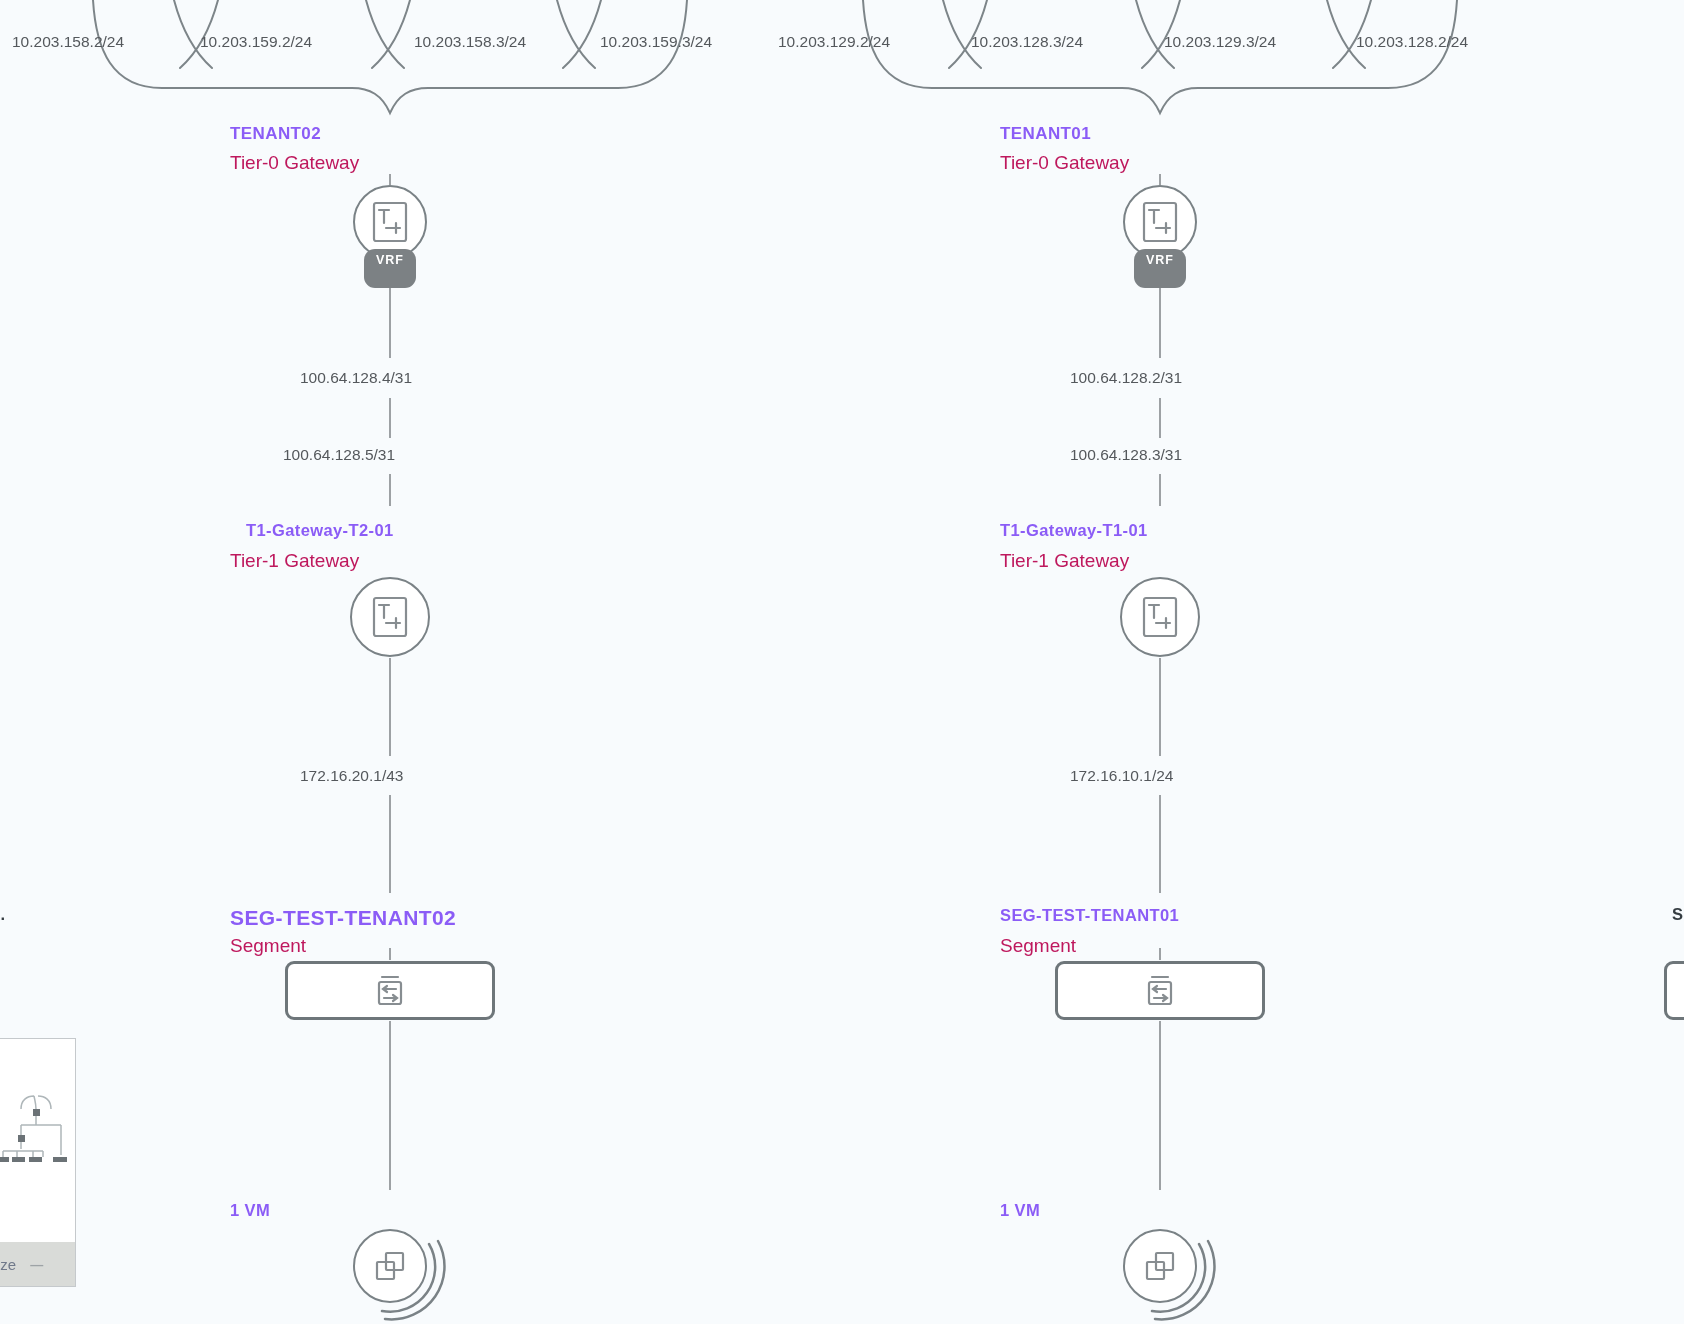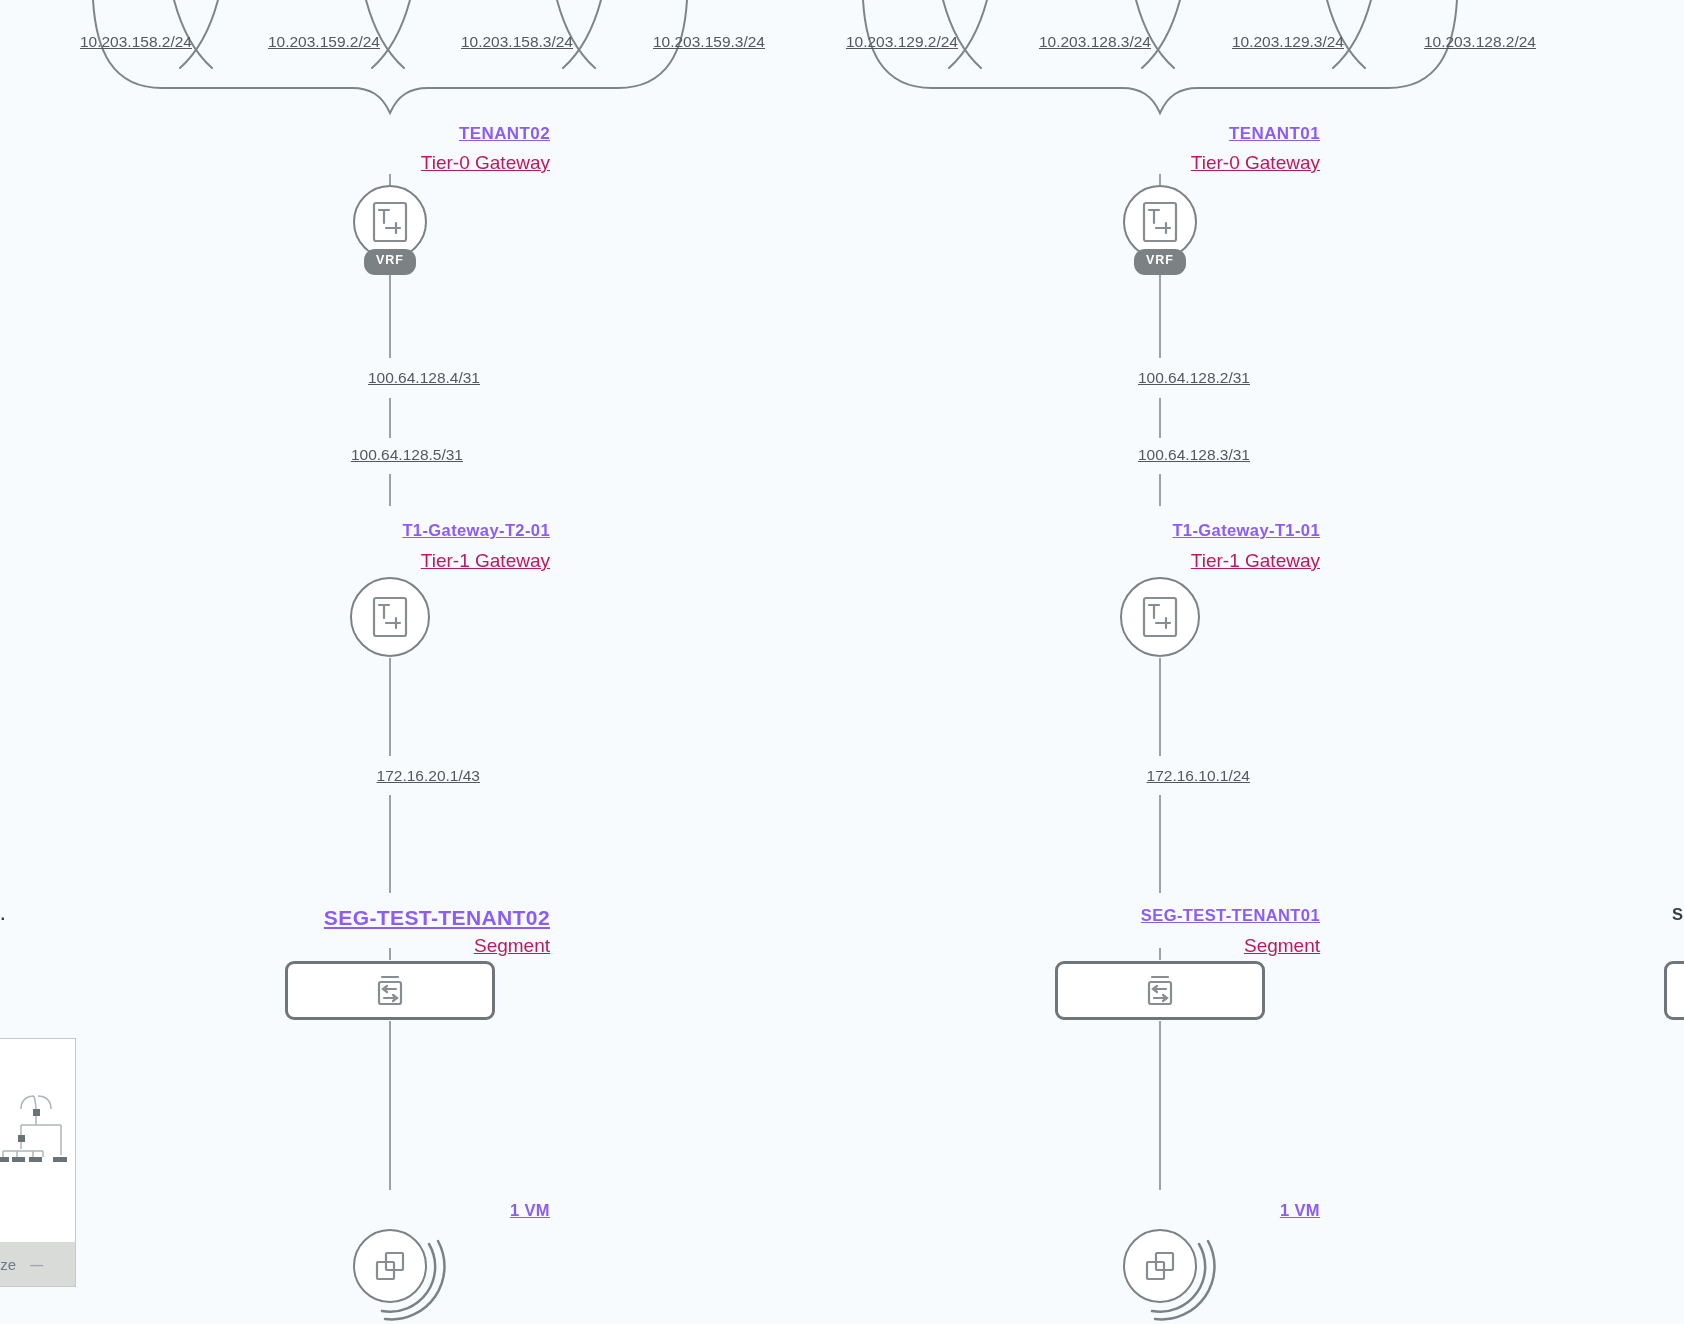--- a/index.html
+++ b/index.html
@@ -1,29 +1,29 @@
 <!DOCTYPE html>
 <html><head>
 <meta charset="utf-8">
 <style>
   * { margin:0; padding:0; box-sizing:border-box; }
   html,body { width:1684px; height:1324px; overflow:hidden;
     font-family:"Liberation Sans", sans-serif; background:#f8fbfd; }
   #canvas { position:relative; width:1684px; height:1324px; }
   svg.bg { position:absolute; left:0; top:0; z-index:1; }
 
-  .lbl { position:absolute; z-index:3; text-align:right; white-space:nowrap;text-decoration:underline; }
+  .lbl { position:absolute; z-index:3; text-align:left; white-space:nowrap; }
   .ip-lbl { font-size:15.5px; color:#54585c; width:180px; transform:translateX(-50%); }
   .node-title { font-size:17px; font-weight:bold; color:#8b5cf6; letter-spacing:.4px;
     width:320px; transform:translateX(-50%); }
   .node-sub { font-size:19px; color:#be185d; width:320px; transform:translateX(-50%); }
 
   .circle-node { position:absolute; z-index:2; background:#fff; border:2.5px solid #7a8286;
     border-radius:50%; display:flex; align-items:center; justify-content:center; }
-  .vrf-badge { position:absolute; z-index:4; height:26px; padding:0 12px;
+  .vrf-badge { position:absolute; z-index:4; height:39px; padding:0 12px;
     background:#7c8184; border-radius:11px; color:#fff; font-size:12.5px;
     font-weight:bold; letter-spacing:1px; line-height:22px; transform:translateX(-50%); }
   .segment-box { position:absolute; z-index:2; width:210px; height:59px; background:#fff;
     border:3px solid #6e767a; border-radius:9px; display:flex; align-items:center;
     justify-content:center; transform:translateX(-50%); }
   .icon-stroke { stroke:#878d91; stroke-width:2.2; fill:none; stroke-linecap:round; }
 
   .edge-frag { position:absolute; z-index:3; font-size:16.5px; font-weight:bold;
     color:#363d42; white-space:nowrap; }
   .partial-seg { position:absolute; z-index:2; width:70px; height:59px; background:#fff;
@@ -103,21 +103,21 @@
       <svg width="36" height="42" viewBox="0 0 36 42">
         <rect class="icon-stroke" x="2" y="2" width="32" height="38" rx="2"></rect>
         <path class="icon-stroke" d="M12 9 v13 M7 9 h10 M14 27 h14 M24 22 v10"></path>
       </svg>
     </div>
     <div class="vrf-badge" style="left:390px; top:249px;">VRF</div>
 
     <div class="lbl ip-lbl" style="left:390px; top:369px;">100.64.128.4/31</div>
     <div class="lbl ip-lbl" style="left:373px; top:446px;">100.64.128.5/31</div>
 
-    <div class="lbl node-title" style="left:390px; top:521px; font-size:16.5px;">T1-Gateway-T2-01</div>
+    <div class="lbl node-title" style="left:406px; top:521px; font-size:16.5px;">T1-Gateway-T2-01</div>
     <div class="lbl node-sub" style="left:390px; top:550px;">Tier-1 Gateway</div>
 
     <div class="circle-node" style="left:350px; top:577px; width:80px; height:80px;">
       <svg width="36" height="42" viewBox="0 0 36 42">
         <rect class="icon-stroke" x="2" y="2" width="32" height="38" rx="2"></rect>
         <path class="icon-stroke" d="M12 9 v13 M7 9 h10 M14 27 h14 M24 22 v10"></path>
       </svg>
     </div>
 
     <div class="lbl ip-lbl" style="left:390px; top:767px;">172.16.20.1/43</div>

